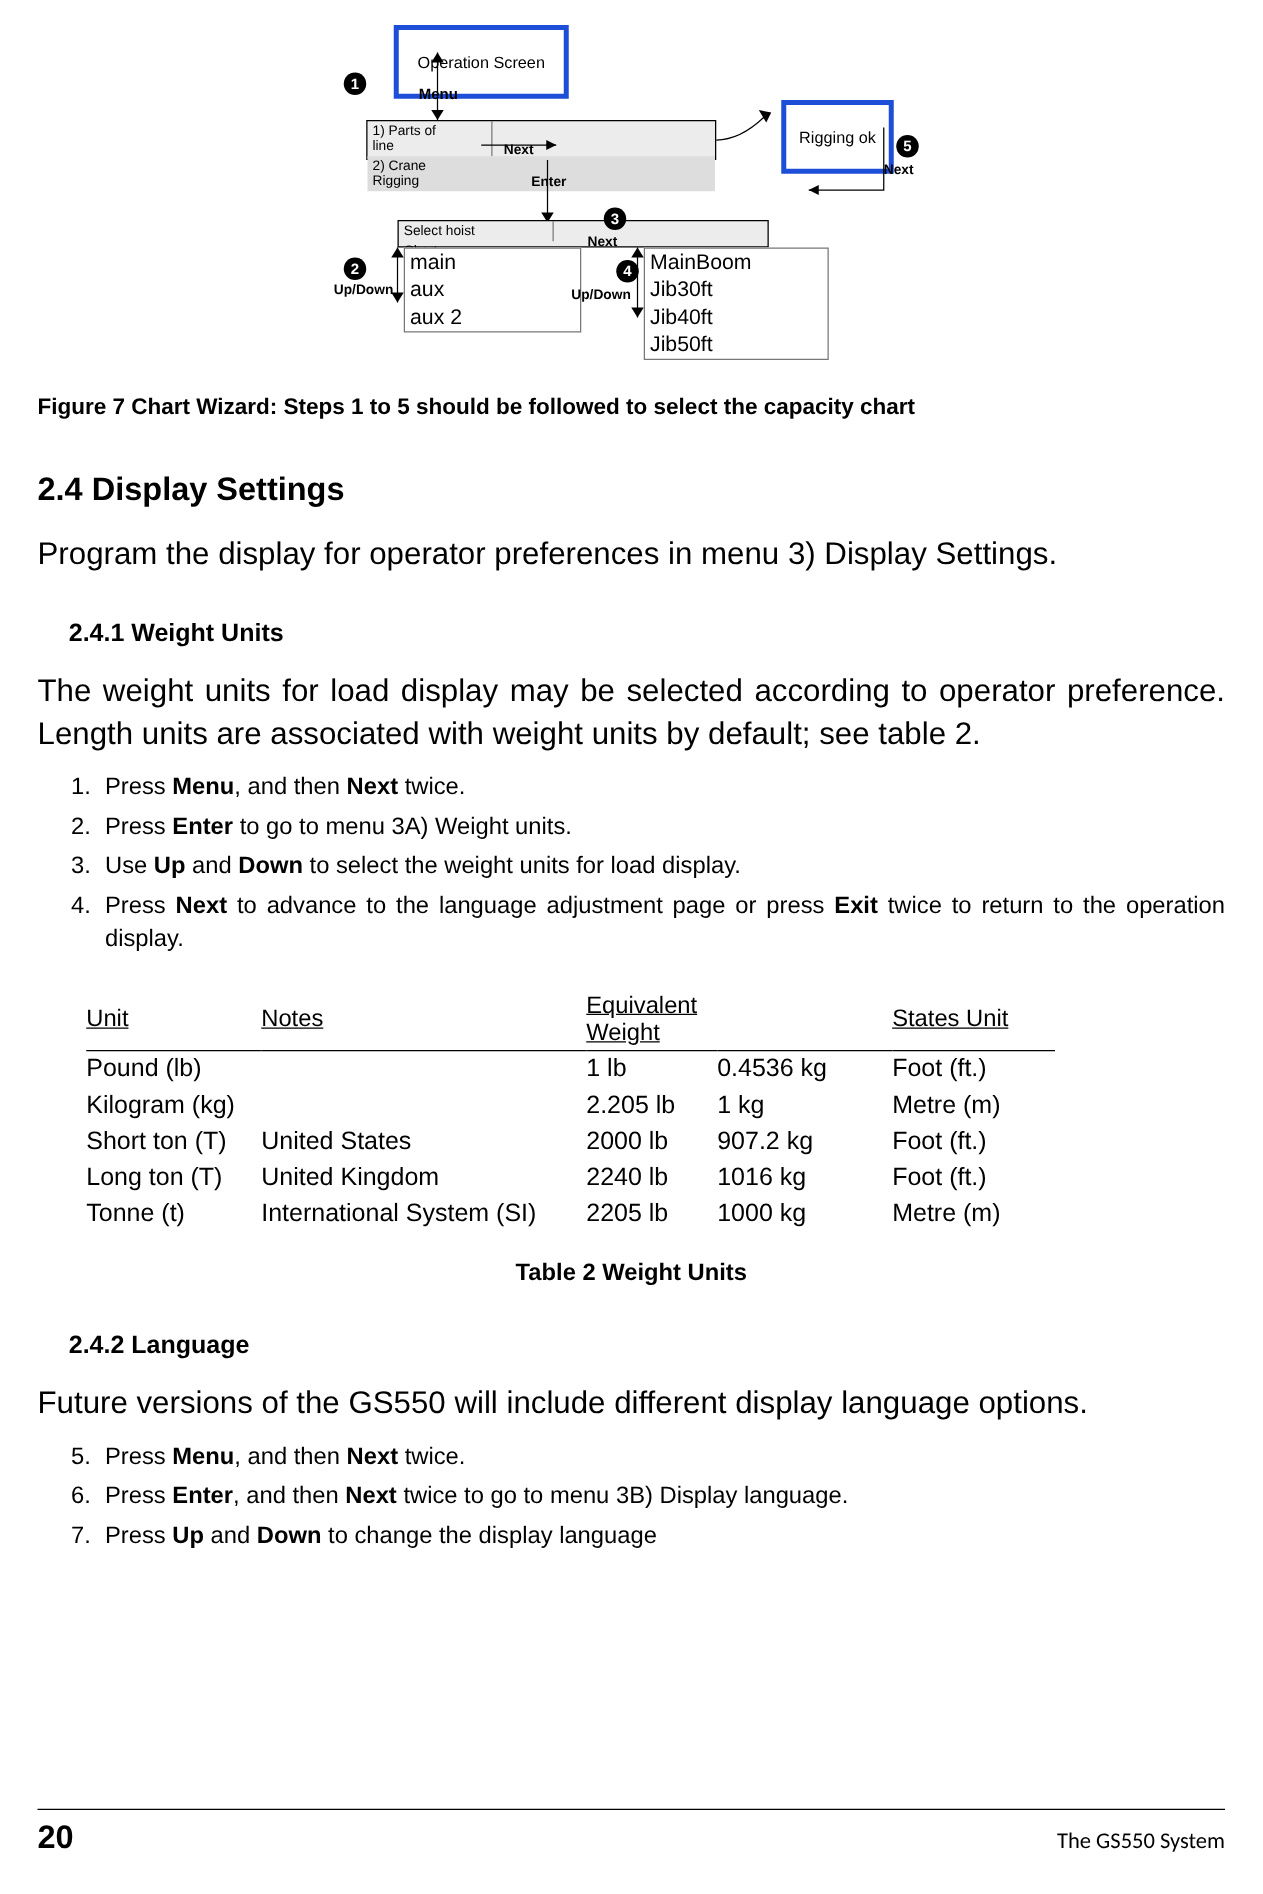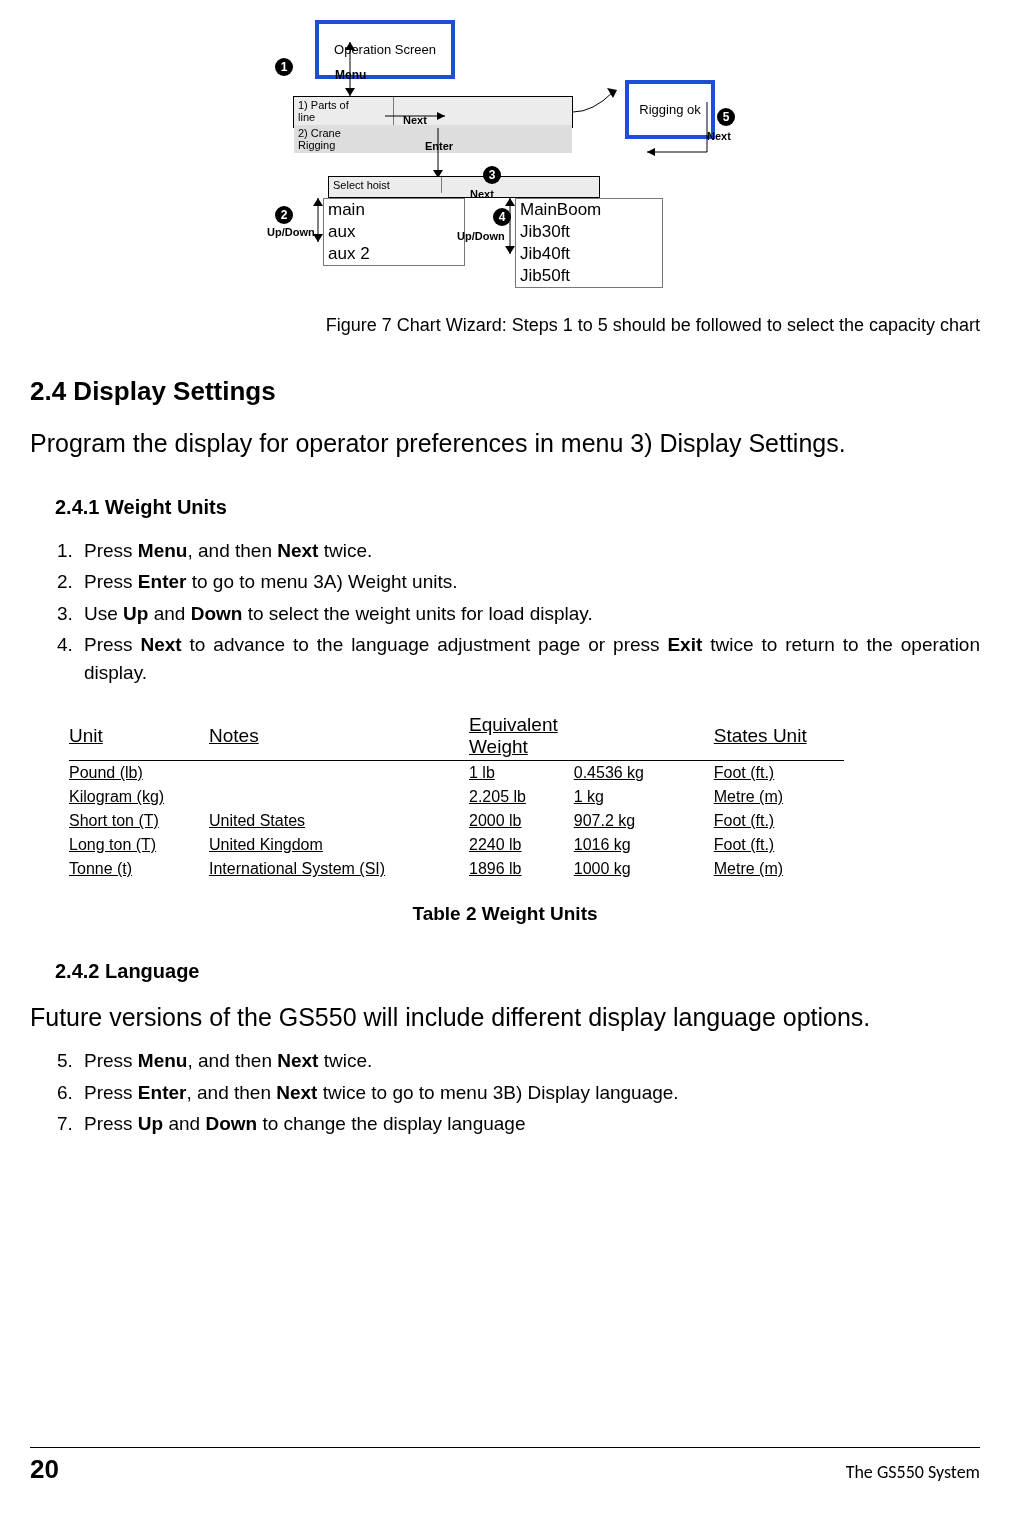--- a/index.html
+++ b/index.html
@@ -63,22 +63,22 @@
     .d-list {
       position: absolute;
       border: 1px solid #777;
       font-size: 17px;
       line-height: 1.3;
       background: #fff;
     }
     .d-list div { padding: 0 4px; }
     svg.d-arrow { position: absolute; overflow: visible; }
     .figure-caption {
-      text-align: right;
-      font-weight: normal;
+      text-align: left;
+      font-weight: bold;
       font-size: 18px;
       margin: 10px 0 40px 0;
     }
     h2 {
       font-size: 26px;
       font-weight: bold;
       margin: 0 0 20px 0;
     }
     h3 {
       font-size: 20px;
@@ -112,25 +112,24 @@
     }
     .tbl th {
       font-weight: normal;
       font-size: 19px;
       text-align: left;
       padding: 2px 16px 2px 0;
       border-bottom: 1px solid #000;
       text-decoration: underline;
     }
     .tbl td {
-      font-size: 16px;
+      font-size: 20px;
       padding: 3px 16px 3px 0;
       text-align: left;
       vertical-align: top;
-      text-decoration: underline;
     }
     .table-caption {
       text-align: center;
       font-weight: bold;
       font-size: 19px;
       margin: 22px 0 10px 0;
     }
     .footer {
       position: absolute;
       bottom: 30px;
@@ -195,21 +194,21 @@
         <path d="M 60 0 L 60 50 L 0 50" stroke="#000" fill="none"></path>
         <polygon points="8,46 8,54 0,50" fill="#000"></polygon>
       </svg>
 
     <div class="d-label" style="left:170px; top:120px; font-size:11px;">Enter</div>
     <svg class="d-arrow" style="left:178px; top:108px;" width="10" height="50">
         <line x1="5" y1="0" x2="5" y2="50" stroke="#000" stroke-width="1"></line>
         <polygon points="0,42 10,42 5,50" fill="#000"></polygon>
       </svg>
 
-    <div class="d-row-box" style="left:73px; top:156px; width:272px; height:22px; background:#ececec;">
+    <div class="d-row-box" style="left:63px; top:156px; width:297px; height:22px; background:#ececec;">
       <div class="d-cell" style="width:42%;">Select hoist</div>
       <div class="d-cell" style="flex:1; border-right:none;">Chart</div>
     </div>
     <div class="d-circle" style="left:228px; top:146px;">3</div>
     <div class="d-label" style="left:215px; top:168px; font-size:11px;">Next</div>
 
     <div class="d-list" style="left:68px; top:178px; width:142px;">
       <div>main</div>
       <div>aux</div>
       <div>aux 2</div>
@@ -236,20 +235,21 @@
         <polygon points="0,48 10,48 5,56" fill="#000"></polygon>
       </svg>
   </div>
 
   <div class="figure-caption">Figure 7  Chart Wizard:  Steps 1 to 5 should be followed to select the capacity chart</div>
 
   <h2>2.4 Display Settings</h2>
   <p class="body">Program the display for operator preferences in menu 3) Display Settings.</p>
 
   <h3>2.4.1 Weight Units</h3>
+  <p class="body">The weight units for load display may be selected according to operator preference. Length units are associated with weight units by default; see table 2.</p>
 
   <ol class="steps">
     <li><span>Press </span><span class="b">Menu</span><span>, and then </span><span class="b">Next</span><span> twice.</span></li>
     <li><span>Press </span><span class="b">Enter</span><span> to go to menu 3A) Weight units.</span></li>
     <li><span>Use </span><span class="b">Up</span><span> and </span><span class="b">Down</span><span> to select the weight units for load display.</span></li>
     <li><span>Press </span><span class="b">Next</span><span> to advance to the language adjustment page or press </span><span class="b">Exit</span><span> twice to return to the operation display.</span></li>
   </ol>
 
   <div class="table-wrap">
     <table class="tbl">
@@ -285,21 +285,21 @@
       <tr>
             <td>Long ton (T)</td>
             <td>United Kingdom</td>
             <td>2240 lb</td>
             <td>1016 kg</td>
             <td>Foot (ft.)</td>
           </tr>
       <tr>
             <td>Tonne (t)</td>
             <td>International System (SI)</td>
-            <td>1896 lb</td>
+            <td>2205 lb</td>
             <td>1000 kg</td>
             <td>Metre (m)</td>
           </tr>
     </tbody>
       </table>
   </div>
   <div class="table-caption">Table 2  Weight Units</div>
 
   <h3>2.4.2 Language</h3>
   <p class="body">Future versions of the GS550 will include different display language options.</p>

